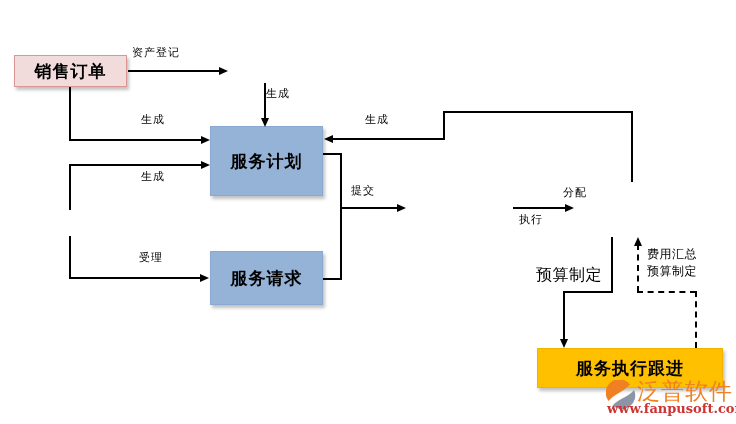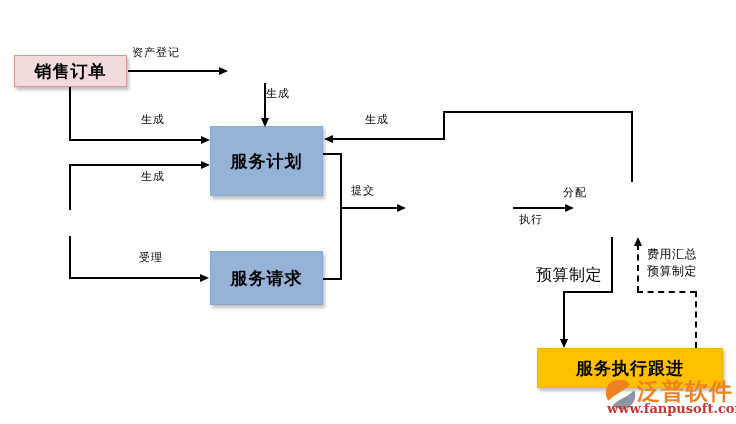--- a/index.html
+++ b/index.html
@@ -28,21 +28,21 @@
   .ah.left{border-top:4px solid transparent;border-bottom:4px solid transparent;border-right:9px solid var(--line);}
   .ah.down{border-left:4px solid transparent;border-right:4px solid transparent;border-top:9px solid var(--line);}
   .ah.up{border-left:4px solid transparent;border-right:4px solid transparent;border-bottom:9px solid var(--line);}
   
   .lbl{position:absolute;font-size:11px;color:#000;white-space:nowrap;letter-spacing:1px;}
   .lbl.small{font-size:12px;letter-spacing:0.5px;}
   
   .logo{position:absolute;left:604px;top:376px;width:126px;height:44px;}
   .logo-icon{position:absolute;left:2px;top:4px;}
   .logo-text{
-    position:absolute;left:33px;top:0;font-size:23px;font-weight:bold;
+    position:absolute;left:33px;top:0;font-size:23px;font-weight:normal;
     color:var(--logo-orange);letter-spacing:1px;white-space:nowrap;
   }
   .logo-url{
     position:absolute;left:3px;top:25px;font-size:13px;font-weight:bold;
     font-family:"DejaVu Serif","Liberation Serif",serif;
     color:var(--url-red);white-space:nowrap;
   }
 </style>
 </head>
 <body>

